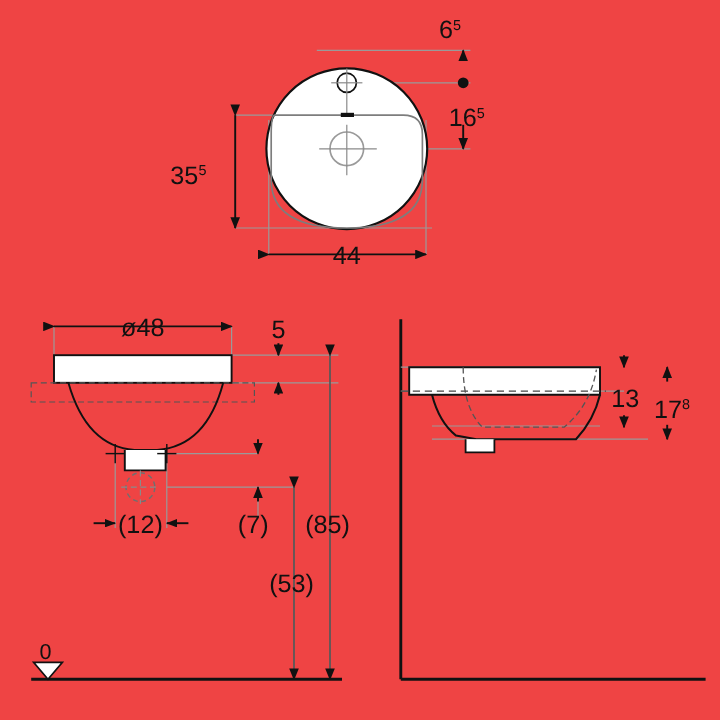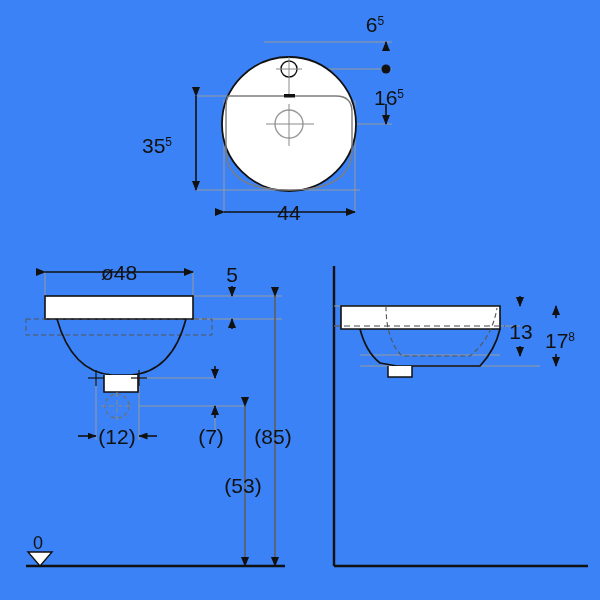--- a/index.html
+++ b/index.html
@@ -1,18 +1,18 @@
 <!DOCTYPE html>
 <html><head>
 <meta charset="utf-8">
 <style>
   html,body{margin:0;padding:0;background:#ffffff;}
   body{width:600px;height:600px;overflow:hidden;
        font-family:"Liberation Sans", sans-serif;}
-  #sheet{position:relative;width:600px;height:600px;background:#3b82f6;}
+  #sheet{position:relative;width:600px;height:600px;background:#ef4444;}
   svg{display:block;}
   text{font-family:"Liberation Sans", sans-serif;fill:#111111;}
   .dim{font-size:21px;}
   .sup{font-size:12px;}
   .zero{font-size:18px;}
 </style>
 </head>
 <body>
 
 <div id="sheet">

